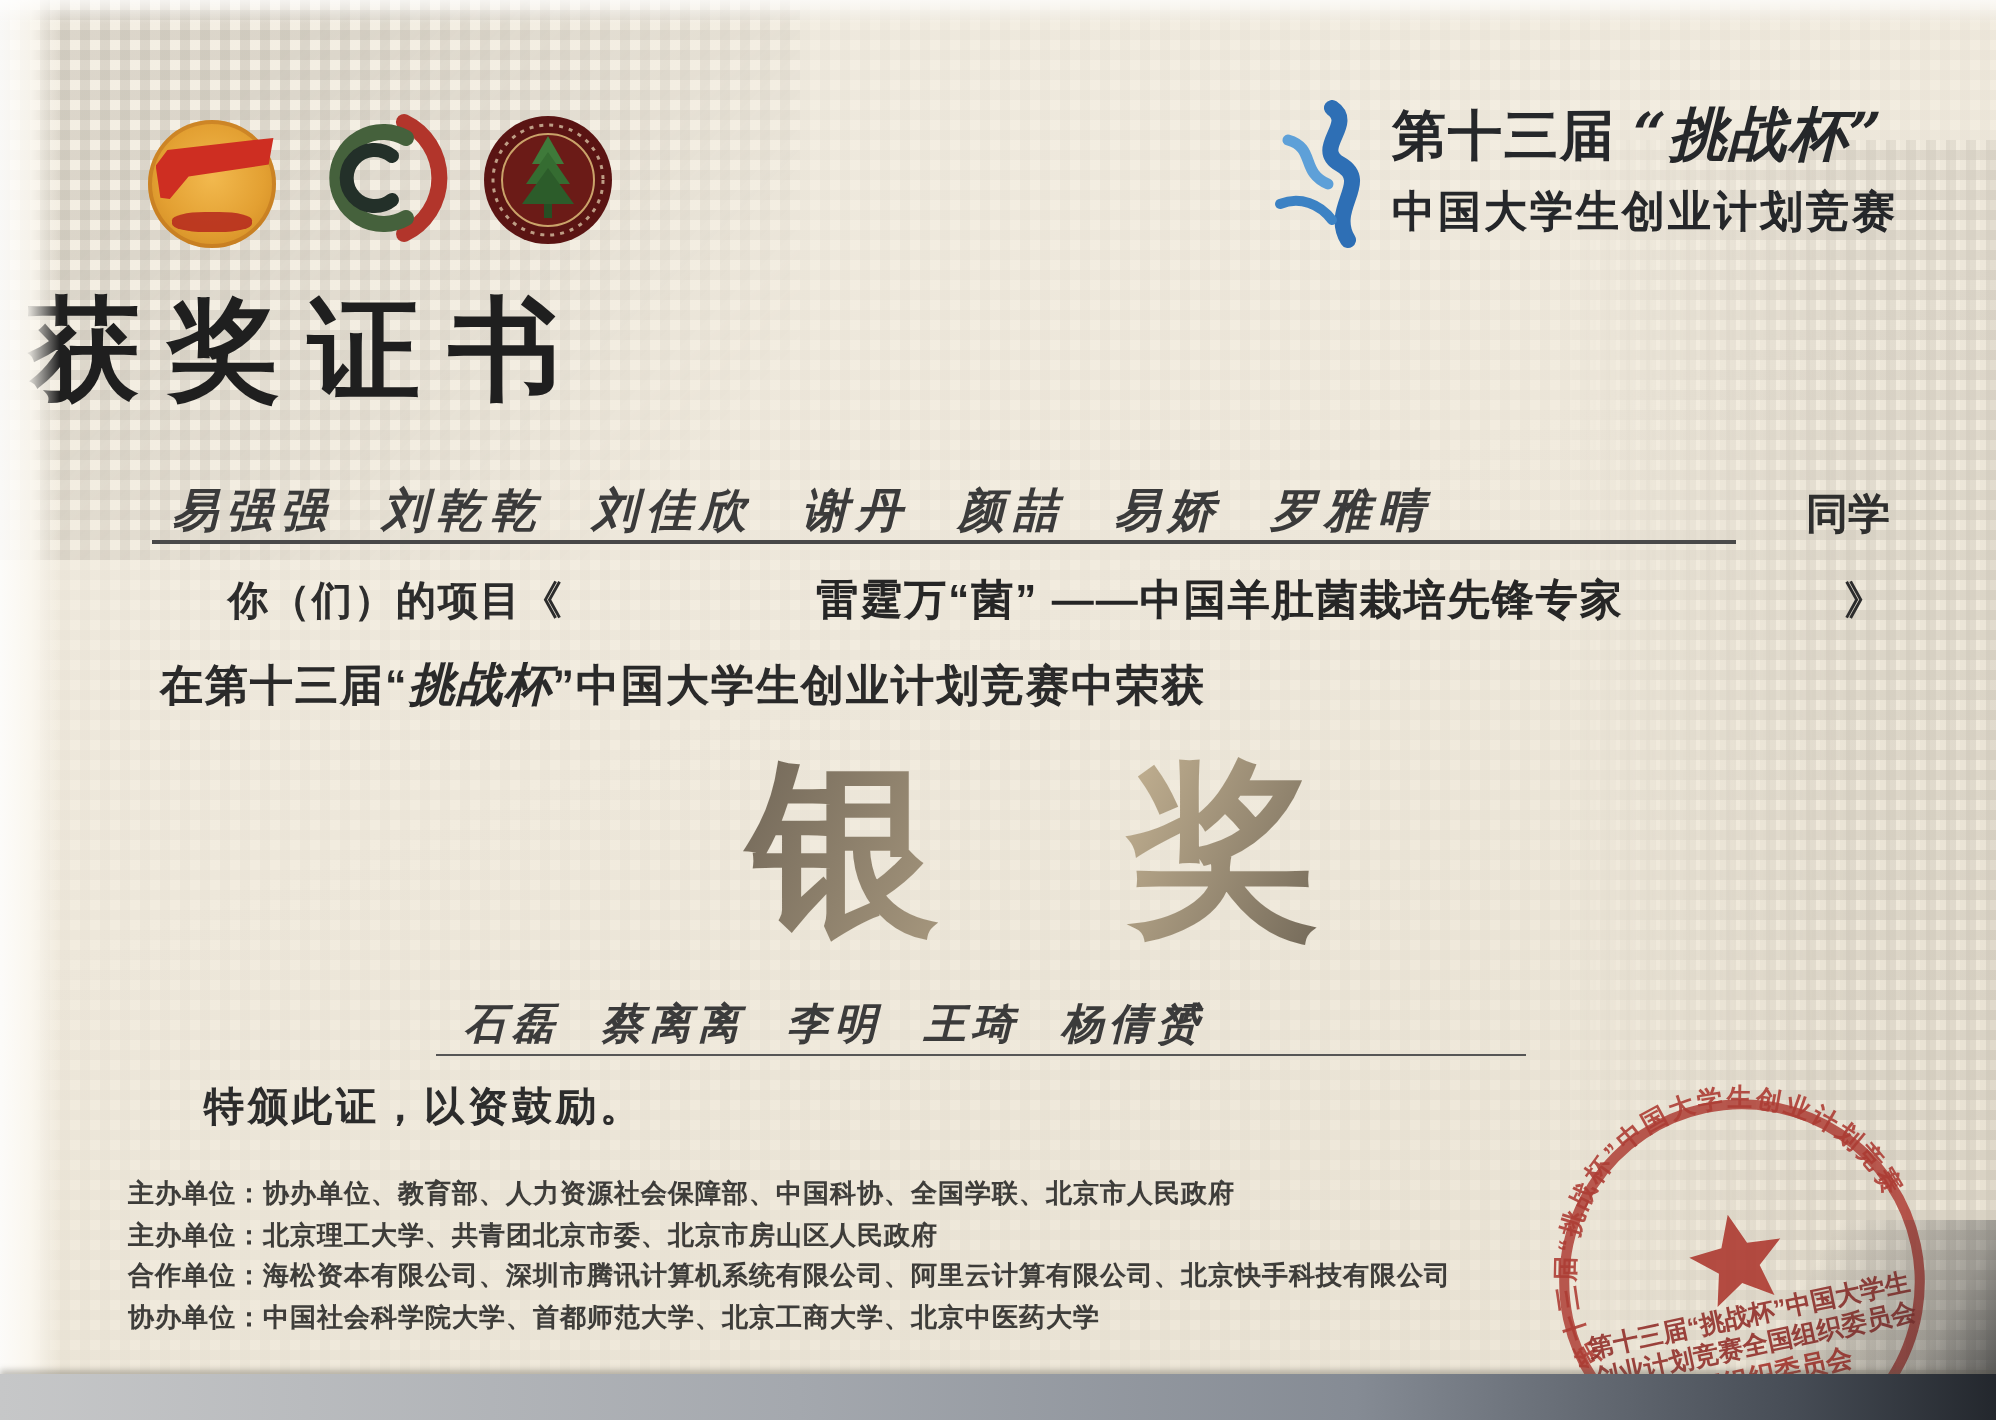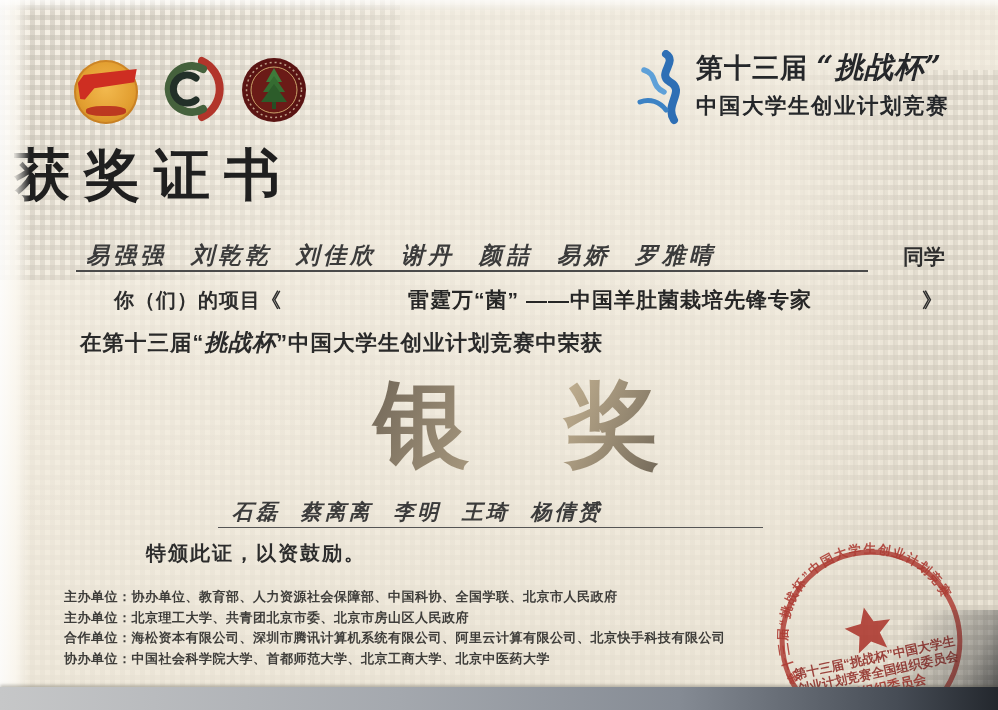--- a/index.html
+++ b/index.html
@@ -87,21 +87,21 @@
     .award {
       background:linear-gradient(115deg,#8e7d61 0%,#d3cab8 16%,#776c5c 36%,#bcab8d 54%,#5d5549 70%,#ab9878 86%,#8e7d61 100%);
       -webkit-background-clip:text; background-clip:text; color:transparent;
     }
   }
 
   
   .advisor-label { position:absolute; left:102px; top:501px; font-size:20px; font-weight:700; color:#2c2c2c; letter-spacing:2px; }
   .advisors-text { position:absolute; left:232px; top:498px; font-size:21px; letter-spacing:3px; }
   .advisors-line { position:absolute; left:218px; top:527px; width:545px; border-bottom:1.8px solid #555; }
-  .closing { position:absolute; left:102px; top:540px; font-size:20px; font-weight:700; color:#2c2c2c; letter-spacing:2px;margin-left:44px; }
+  .closing { position:absolute; left:102px; top:540px; font-size:20px; font-weight:700; color:#2c2c2c; letter-spacing:2px; }
 
   
   .footer { position:absolute; left:64px; top:587px; font-size:13px; font-weight:700; color:#3e3d3a; letter-spacing:.5px; line-height:20.5px; }
   .footer-row { white-space:nowrap; }
 
   
   .seal { position:absolute; left:770px; top:540px; width:202px; height:202px;
           transform:rotate(-12deg); opacity:.92; z-index:3; }
   .seal text { font-family:"Liberation Sans", sans-serif; }
 </style>

